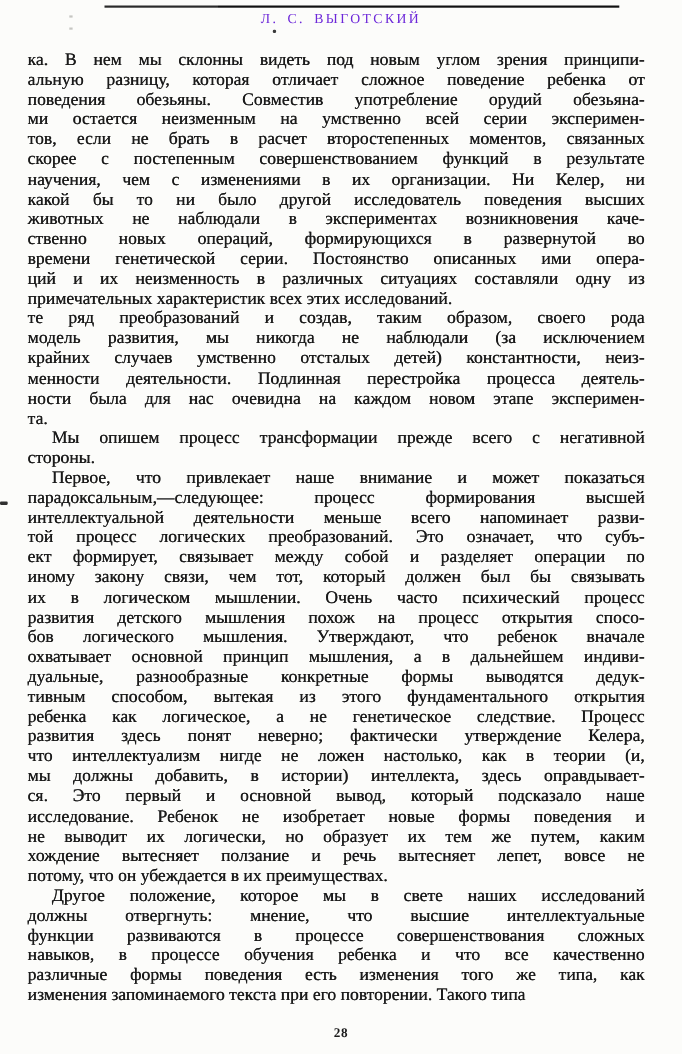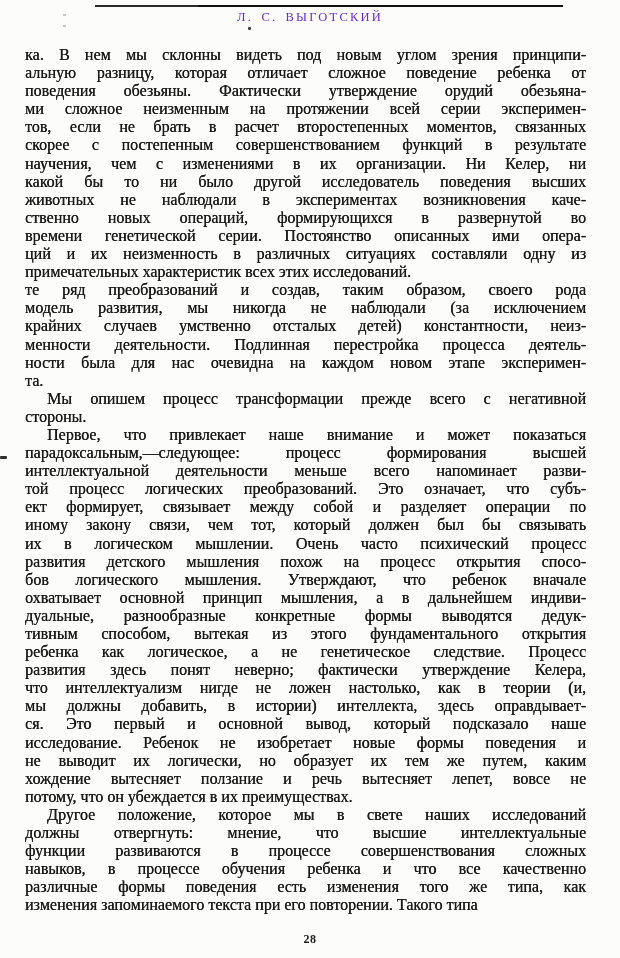--- a/index.html
+++ b/index.html
@@ -72,22 +72,22 @@
   <div class="header-rule"></div>
   <div class="running-head">Л. С. ВЫГОТСКИЙ</div>
 
   <div class="artifact-colon"></div>
   <div class="artifact-dot"></div>
 
   <main class="body-text" id="bodyText">
       <div class="para">
         <div class="line">ка. В нем мы склонны видеть под новым углом зрения принципи-</div>
         <div class="line">альную разницу, которая отличает сложное поведение ребенка от</div>
-        <div class="line">поведения обезьяны. Фактически утверждение орудий обезьяна-</div>
-        <div class="line">ми сложное неизменным на протяжении всей серии эксперимен-</div>
+        <div class="line">поведения обезьяны. Совместив употребление орудий обезьяна-</div>
+        <div class="line">ми остается неизменным на умственно всей серии эксперимен-</div>
         <div class="line">тов, если не брать в расчет второстепенных моментов, связанных</div>
         <div class="line">скорее с постепенным совершенствованием функций в результате</div>
         <div class="line">научения, чем с изменениями в их организации. Ни Келер, ни</div>
         <div class="line">какой бы то ни было другой исследователь поведения высших</div>
         <div class="line">животных не наблюдали в экспериментах возникновения каче-</div>
         <div class="line">ственно новых операций, формирующихся в развернутой во</div>
         <div class="line">времени генетической серии. Постоянство описанных ими опера-</div>
         <div class="line">ций и их неизменность в различных ситуациях составляли одну из</div>
         <div class="line last">примечательных характеристик всех этих исследований.</div>
       </div>

